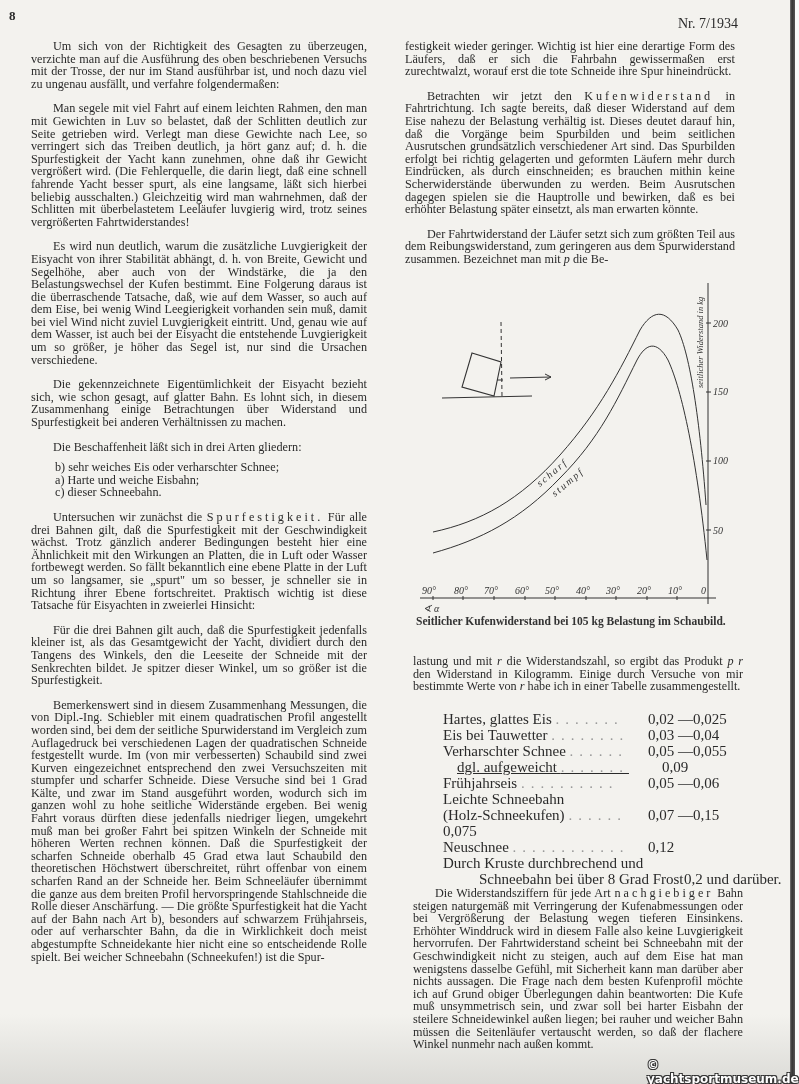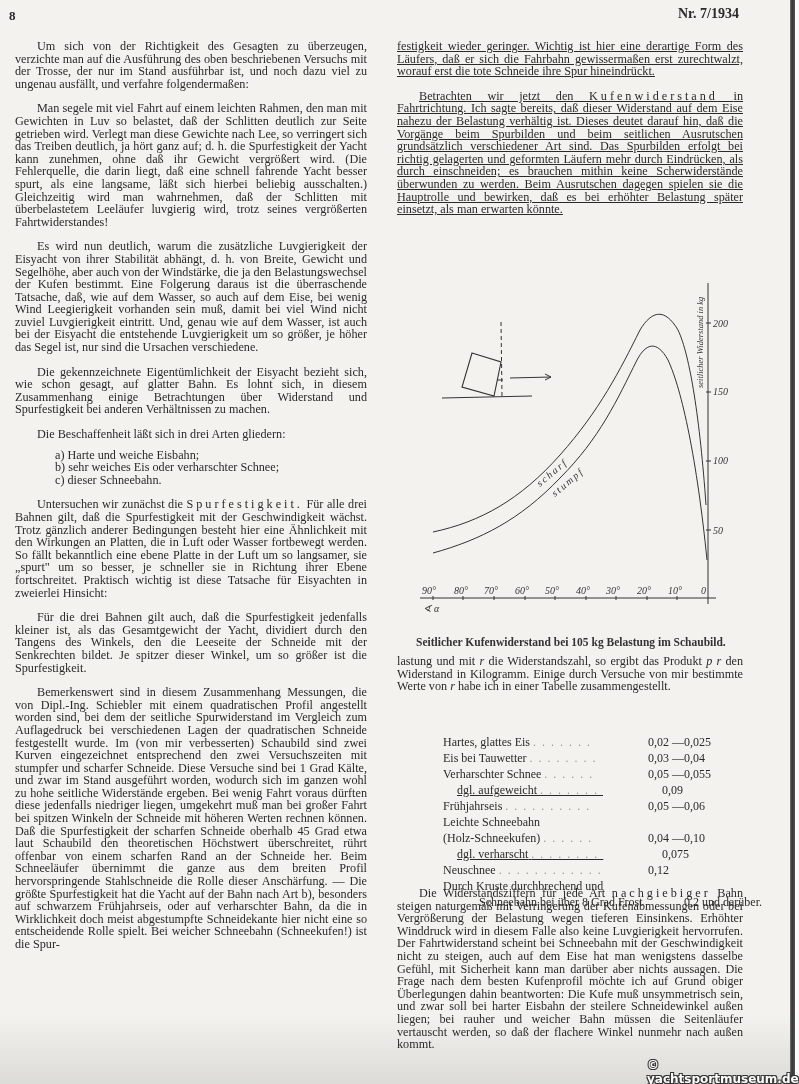--- a/index.html
+++ b/index.html
@@ -12,34 +12,34 @@
   .page-shade {
     position: absolute; left: 0; right: 0; bottom: 0; height: 70px;
     background: linear-gradient(to bottom, rgba(243,242,238,0) 0%, rgba(200,200,196,0.55) 100%);
   }
   .right-border {
     position: absolute; left: 790px; top: 0; width: 5px; height: 1084px;
     background: linear-gradient(to right, #777 0%, #333 40%, #555 100%);
   }
   .right-edge-white { position: absolute; left: 795px; top: 0; width: 4px; height: 1084px; background: #fafafa; }
   .page-num { position: absolute; left: 9px; top: 8px; font-size: 13px; font-weight: bold; }
-  .issue { position: absolute; left: 678px; top: 6px; font-size: 14px; font-weight: bold; }
+  .issue { position: absolute; left: 678px; top: 16px; font-size: 14px; font-weight: normal; }
   .col { position: absolute; font-size: 12.2px; line-height: 12.6px; text-align: justify; }
   .col-left { left: 15px; top: 40px; width: 352px; }
-  .col-right-top { left: 397px; top: 40px; width: 346px; text-decoration: underline; }
+  .col-right-top { left: 389px; top: 40px; width: 346px; }
   .col-right-bot { left: 397px; top: 655px; width: 346px; }
-  .col p { margin: 0 0 12px 0; text-indent: 22px; }
+  .col p { margin: 0 0 12px 16px; text-indent: 22px; }
   .col p.noindent { text-indent: 0; }
   .col ul.list { list-style: none; margin: -4px 0 12px 40px; padding: 0; }
   .col ul.list li { margin: 0; }
   .spaced { letter-spacing: 3px; }
   .italic { font-style: italic; }
   .chart { position: absolute; left: 405px; top: 280px; width: 345px; height: 340px; }
-  .caption { position: absolute; left: 416px; top: 636px; font-size: 11.5px; font-weight: bold; color: #333; }
-  .table { position: absolute; left: 443px; top: 711px; width: 320px; font-size: 12px; line-height: 16px; margin-top: 23px; }
+  .caption { position: absolute; left: 416px; top: 615px; font-size: 11.5px; font-weight: bold; color: #333; }
+  .table { position: absolute; left: 443px; top: 711px; width: 320px; font-size: 15px; line-height: 16px; }
   .trow { display: flex; }
   .tlabel { width: 205px; overflow: hidden; white-space: nowrap; }
   .tlabel .dots { color: #999; letter-spacing: 6px; }
   .tval { flex: 1; white-space: nowrap; }
   .ind { padding-left: 14px; text-decoration: underline; }
   .ind2 { padding-left: 36px; }
   .watermark {
     position: absolute; left: 647px; top: 1058px; font-family: "DejaVu Sans", sans-serif;
     font-size: 12px; font-weight: bold; color: #fff;
     text-shadow: -1px -1px 0 #333, 1px -1px 0 #333, -1px 1px 0 #333, 1px 1px 0 #333;
@@ -55,39 +55,44 @@
 <div class="page-num">8</div>
 <div class="issue">Nr. 7/1934</div>
 
 <div class="col col-left">
   <p>Um sich von der Richtigkeit des Gesagten zu überzeugen, verzichte man auf die Ausführung des oben beschriebenen Versuchs mit der Trosse, der nur im Stand ausführbar ist, und noch dazu viel zu ungenau ausfällt, und verfahre folgendermaßen:</p>
   <p>Man segele mit viel Fahrt auf einem leichten Rahmen, den man mit Gewichten in Luv so belastet, daß der Schlitten deutlich zur Seite getrieben wird. Verlegt man diese Gewichte nach Lee, so verringert sich das Treiben deutlich, ja hört ganz auf; d. h. die Spurfestigkeit der Yacht kann zunehmen, ohne daß ihr Gewicht vergrößert wird. (Die Fehlerquelle, die darin liegt, daß eine schnell fahrende Yacht besser spurt, als eine langsame, läßt sich hierbei beliebig ausschalten.) Gleichzeitig wird man wahrnehmen, daß der Schlitten mit überbelastetem Leeläufer luvgierig wird, trotz seines vergrößerten Fahrtwiderstandes!</p>
   <p>Es wird nun deutlich, warum die zusätzliche Luvgierigkeit der Eisyacht von ihrer Stabilität abhängt, d. h. von Breite, Gewicht und Segelhöhe, aber auch von der Windstärke, die ja den Belastungswechsel der Kufen bestimmt. Eine Folgerung daraus ist die überraschende Tatsache, daß, wie auf dem Wasser, so auch auf dem Eise, bei wenig Wind Leegierigkeit vorhanden sein muß, damit bei viel Wind nicht zuviel Luvgierigkeit eintritt. Und, genau wie auf dem Wasser, ist auch bei der Eisyacht die entstehende Luvgierigkeit um so größer, je höher das Segel ist, nur sind die Ursachen verschiedene.</p>
   <p>Die gekennzeichnete Eigentümlichkeit der Eisyacht bezieht sich, wie schon gesagt, auf glatter Bahn. Es lohnt sich, in diesem Zusammenhang einige Betrachtungen über Widerstand und Spurfestigkeit bei anderen Verhältnissen zu machen.</p>
   <p>Die Beschaffenheit läßt sich in drei Arten gliedern:</p>
   <ul class="list">
+    <li>b) sehr weiches Eis oder verharschter Schnee;</li>
     <li>a) Harte und weiche Eisbahn;</li>
-    <li>b) sehr weiches Eis oder verharschter Schnee;</li>
     <li>c) dieser Schneebahn.</li>
   </ul>
   <p>
     <span>Untersuchen wir zunächst die</span>
     <span class="spaced">Spurfestigkeit.</span>
     <span>Für alle drei Bahnen gilt, daß die Spurfestigkeit mit der Geschwindigkeit wächst. Trotz gänzlich anderer Bedingungen besteht hier eine Ähnlichkeit mit den Wirkungen an Platten, die in Luft oder Wasser fortbewegt werden. So fällt bekanntlich eine ebene Platte in der Luft um so langsamer, sie „spurt" um so besser, je schneller sie in Richtung ihrer Ebene fortschreitet. Praktisch wichtig ist diese Tatsache für Eisyachten in zweierlei Hinsicht:</span>
   </p>
   <p>Für die drei Bahnen gilt auch, daß die Spurfestigkeit jedenfalls kleiner ist, als das Gesamtgewicht der Yacht, dividiert durch den Tangens des Winkels, den die Leeseite der Schneide mit der Senkrechten bildet. Je spitzer dieser Winkel, um so größer ist die Spurfestigkeit.</p>
   <p>Bemerkenswert sind in diesem Zusammenhang Messungen, die von Dipl.-Ing. Schiebler mit einem quadratischen Profil angestellt worden sind, bei dem der seitliche Spurwiderstand im Vergleich zum Auflagedruck bei verschiedenen Lagen der quadratischen Schneide festgestellt wurde. Im (von mir verbesserten) Schaubild sind zwei Kurven eingezeichnet entsprechend den zwei Versuchszeiten mit stumpfer und scharfer Schneide. Diese Versuche sind bei 1 Grad Kälte, und zwar im Stand ausgeführt worden, wodurch sich im ganzen wohl zu hohe seitliche Widerstände ergeben. Bei wenig Fahrt voraus dürften diese jedenfalls niedriger liegen, umgekehrt muß man bei großer Fahrt bei spitzen Winkeln der Schneide mit höheren Werten rechnen können. Daß die Spurfestigkeit der scharfen Schneide oberhalb 45 Grad etwa laut Schaubild den theoretischen Höchstwert überschreitet, rührt offenbar von einem scharfen Rand an der Schneide her. Beim Schneeläufer übernimmt die ganze aus dem breiten Profil hervorspringende Stahlschneide die Rolle dieser Anschärfung. — Die größte Spurfestigkeit hat die Yacht auf der Bahn nach Art b), besonders auf schwarzem Frühjahrseis, oder auf verharschter Bahn, da die in Wirklichkeit doch meist abgestumpfte Schneidekante hier nicht eine so entscheidende Rolle spielt. Bei weicher Schneebahn (Schneekufen!) ist die Spur-</p>
 </div>
 
 <div class="col col-right-top">
   <p class="noindent">festigkeit wieder geringer. Wichtig ist hier eine derartige Form des Läufers, daß er sich die Fahrbahn gewissermaßen erst zurechtwalzt, worauf erst die tote Schneide ihre Spur hineindrückt.</p>
   <p>
     <span>Betrachten wir jetzt den</span>
     <span class="spaced">Kufenwiderstand</span>
     <span>in Fahrtrichtung. Ich sagte bereits, daß dieser Widerstand auf dem Eise nahezu der Belastung verhältig ist. Dieses deutet darauf hin, daß die Vorgänge beim Spurbilden und beim seitlichen Ausrutschen grundsätzlich verschiedener Art sind. Das Spurbilden erfolgt bei richtig gelagerten und geformten Läufern mehr durch Eindrücken, als durch einschneiden; es brauchen mithin keine Scherwiderstände überwunden zu werden. Beim Ausrutschen dagegen spielen sie die Hauptrolle und bewirken, daß es bei erhöhter Belastung später einsetzt, als man erwarten könnte.</span>
+  </p>
+  <p>
+    <span>Der Fahrtwiderstand der Läufer setzt sich zum größten Teil aus dem Reibungswiderstand, zum geringeren aus dem Spurwiderstand zusammen. Bezeichnet man mit</span>
+    <span class="italic">p</span>
+    <span>die Be-</span>
   </p>
 </div>
 
 <svg class="chart" viewBox="405 280 345 340" xmlns="http://www.w3.org/2000/svg">
   <g fill="none" stroke="#333" stroke-width="1">
 
     <line x1="708" y1="283" x2="708" y2="604"></line>
     <line x1="420" y1="598" x2="716" y2="598"></line>
 
     <line x1="706" y1="323" x2="711" y2="323"></line>
@@ -172,24 +177,23 @@
   <div class="trow">
       <div class="tlabel"><span>Frühjahrseis</span> <span class="dots">..........</span></div>
       <div class="tval">0,05 —0,06</div>
     </div>
   <div class="trow">
       <div class="tlabel"><span>Leichte Schneebahn</span></div>
       <div class="tval"></div>
     </div>
   <div class="trow">
       <div class="tlabel"><span>(Holz-Schneekufen)</span> <span class="dots">......</span></div>
-      <div class="tval">0,04 —0,10</div>
-    </div>
-  <div class="trow">
-      <div class="tlabel ind"><span>dgl. verharscht</span> <span class="dots">........</span></div>
+      <div class="tval">0,07 —0,15</div>
+    </div>
+  <div class="trow">
       <div class="tval">0,075</div>
     </div>
   <div class="trow">
       <div class="tlabel"><span>Neuschnee</span> <span class="dots">............</span></div>
       <div class="tval">0,12</div>
     </div>
   <div class="trow">
       <div class="tlabel" style="overflow:visible"><span>Durch Kruste durchbrechend und</span></div>
       <div class="tval"></div>
     </div>

